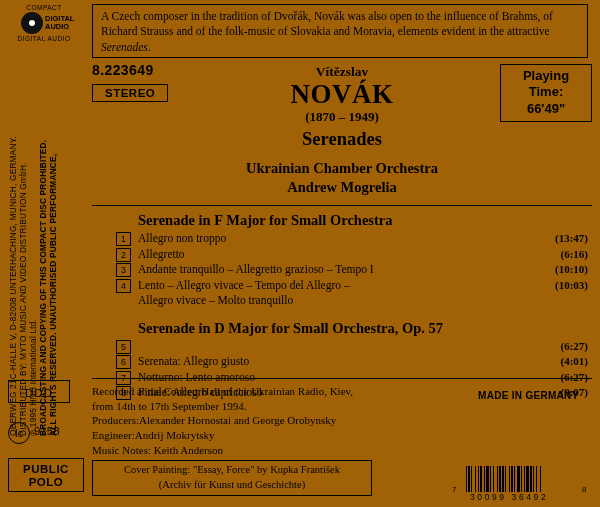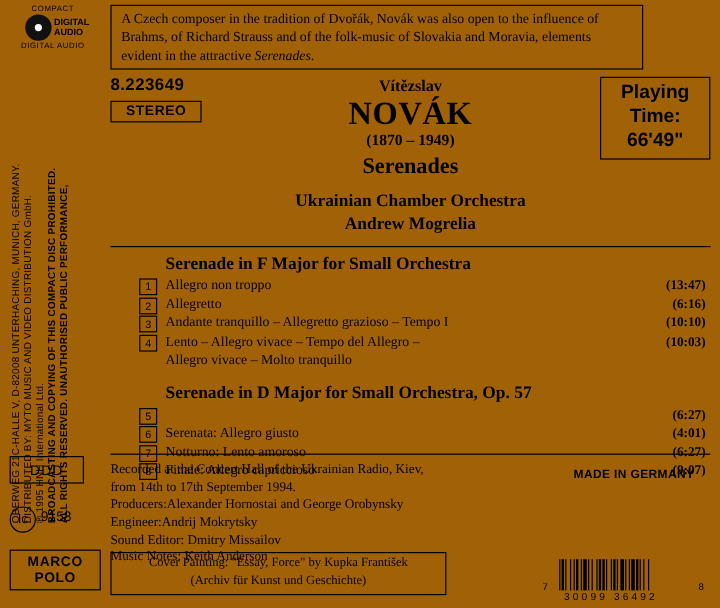--- a/index.html
+++ b/index.html
@@ -21,21 +21,21 @@
     width: 600px;
     height: 507px;
     background: #a16207;
   }
 
   
   .blurb {
     position: absolute;
     left: 92px;
     top: 4px;
-    width: 444px;
+    width: 496px;
     height: 54px;
     border: 1px solid #000;
     box-sizing: border-box;
     padding: 4px 8px 2px 8px;
     font-size: 11.5px;
     line-height: 1.33;
     font-family: "Liberation Serif", serif;
   }
   .blurb i { font-style: italic; }
 
@@ -136,21 +136,21 @@
   }
   .playtime {
     position: absolute;
     right: 0; top: 2px;
     width: 92px;
     border: 1px solid #000;
     box-sizing: border-box;
     padding: 3px 4px 4px 4px;
     text-align: center;
     font-family: "Liberation Sans", sans-serif;
-    font-size: 16px;
+    font-size: 13px;
     font-weight: bold;
     line-height: 1.25;
   }
 
   .composer {
     text-align: center;
     padding-top: 2px;
   }
   .c-name-small {
     font-size: 13.5px;
@@ -464,40 +464,39 @@
 
   </div>
 
   <div class="bottom-rule"></div>
 
   <div class="credits">
     <div>Recorded at the Concert Hall of the Ukrainian Radio, Kiev,</div>
     <div>from 14th to 17th September 1994.</div>
     <div>Producers:Alexander Hornostai and George Orobynsky</div>
     <div>Engineer:Andrij Mokrytsky</div>
-    <div>Sound Editor: Dmitry Missailov</div>
     <div>Music Notes: Keith Anderson</div>
   </div>
 
   <div class="made-in">MADE IN GERMANY</div>
 
   <div class="cover-box">
     <div>Cover Painting: "Essay, Force" by Kupka František</div>
     <div>(Archiv für Kunst und Geschichte)</div>
   </div>
 
   <div class="ddd">DDD</div>
 
   <div class="ic">
     <div class="circ">Ic</div>
     <div class="num">9158</div>
   </div>
 
   <div class="marco">
-    <span>MARCO</span><br>
+    <span>PUBLIC</span><br>
     <span>POLO</span>
   </div>
 
   <div class="barcode">
     <div class="bc-left">7</div>
     <div class="bars">
         <i style="left: 0px; width: 1px;"></i>
         <i style="left: 2px; width: 2px;"></i>
         <i style="left: 5px; width: 1px;"></i>
         <i style="left: 9px; width: 1px;"></i>

